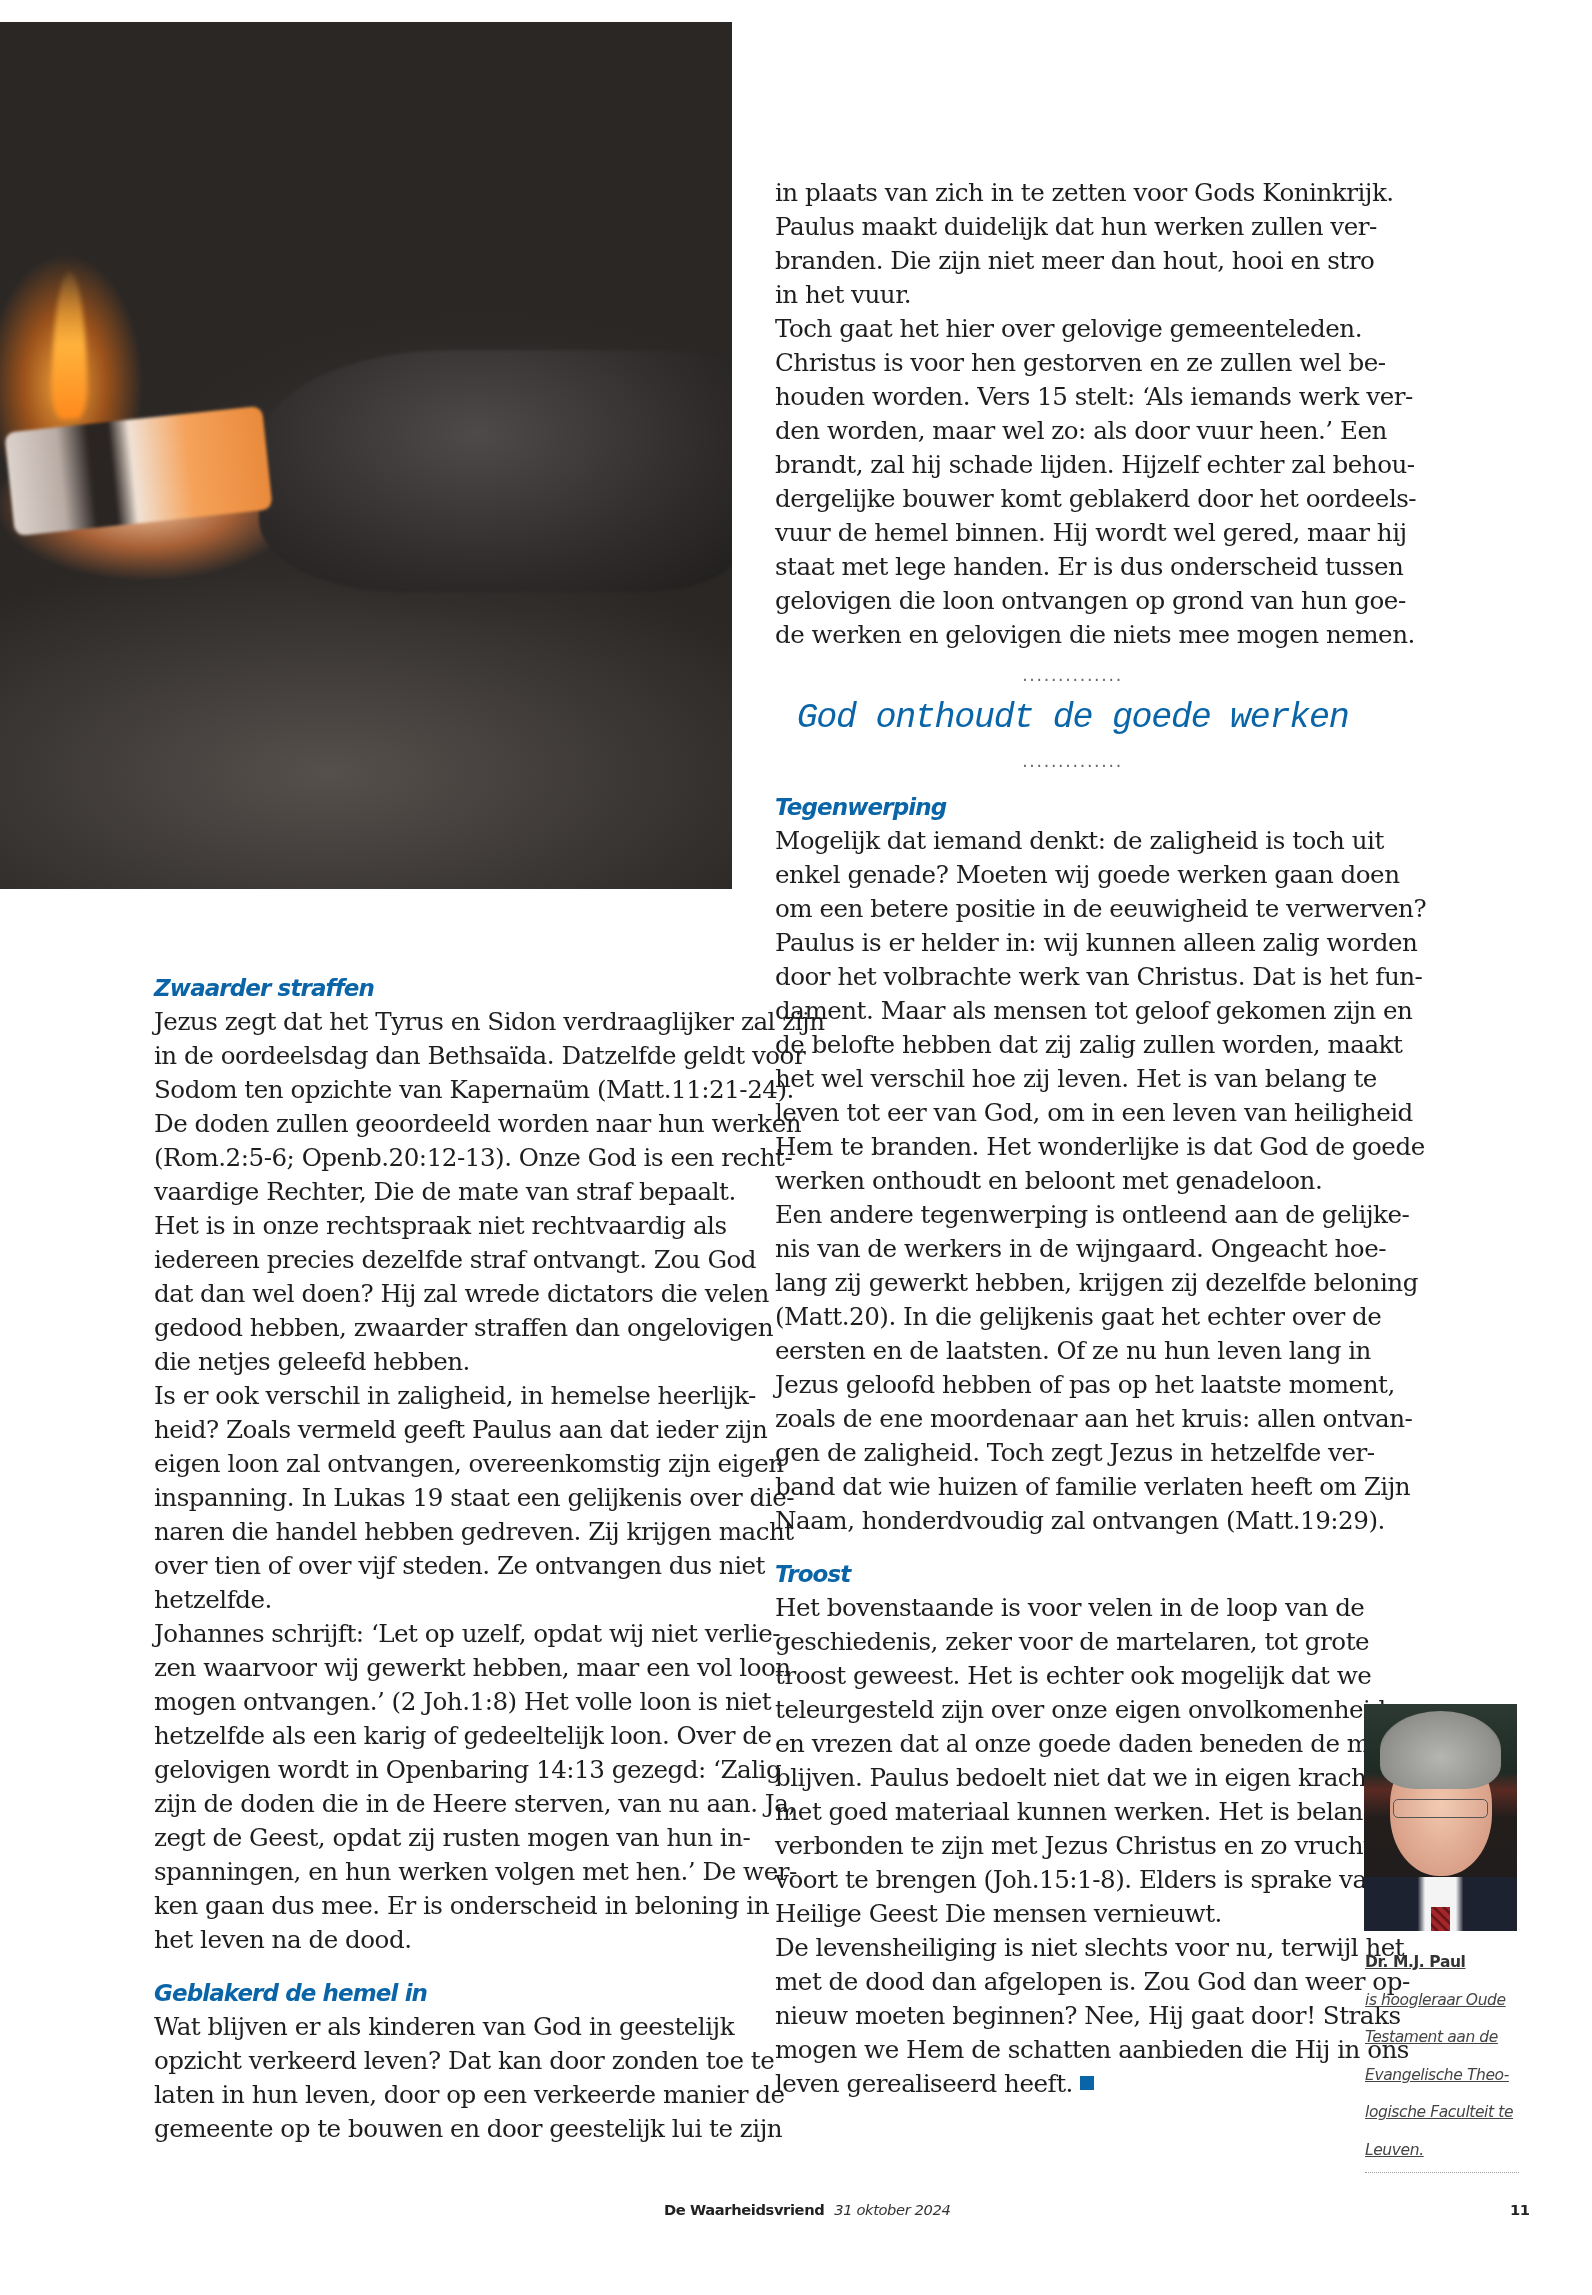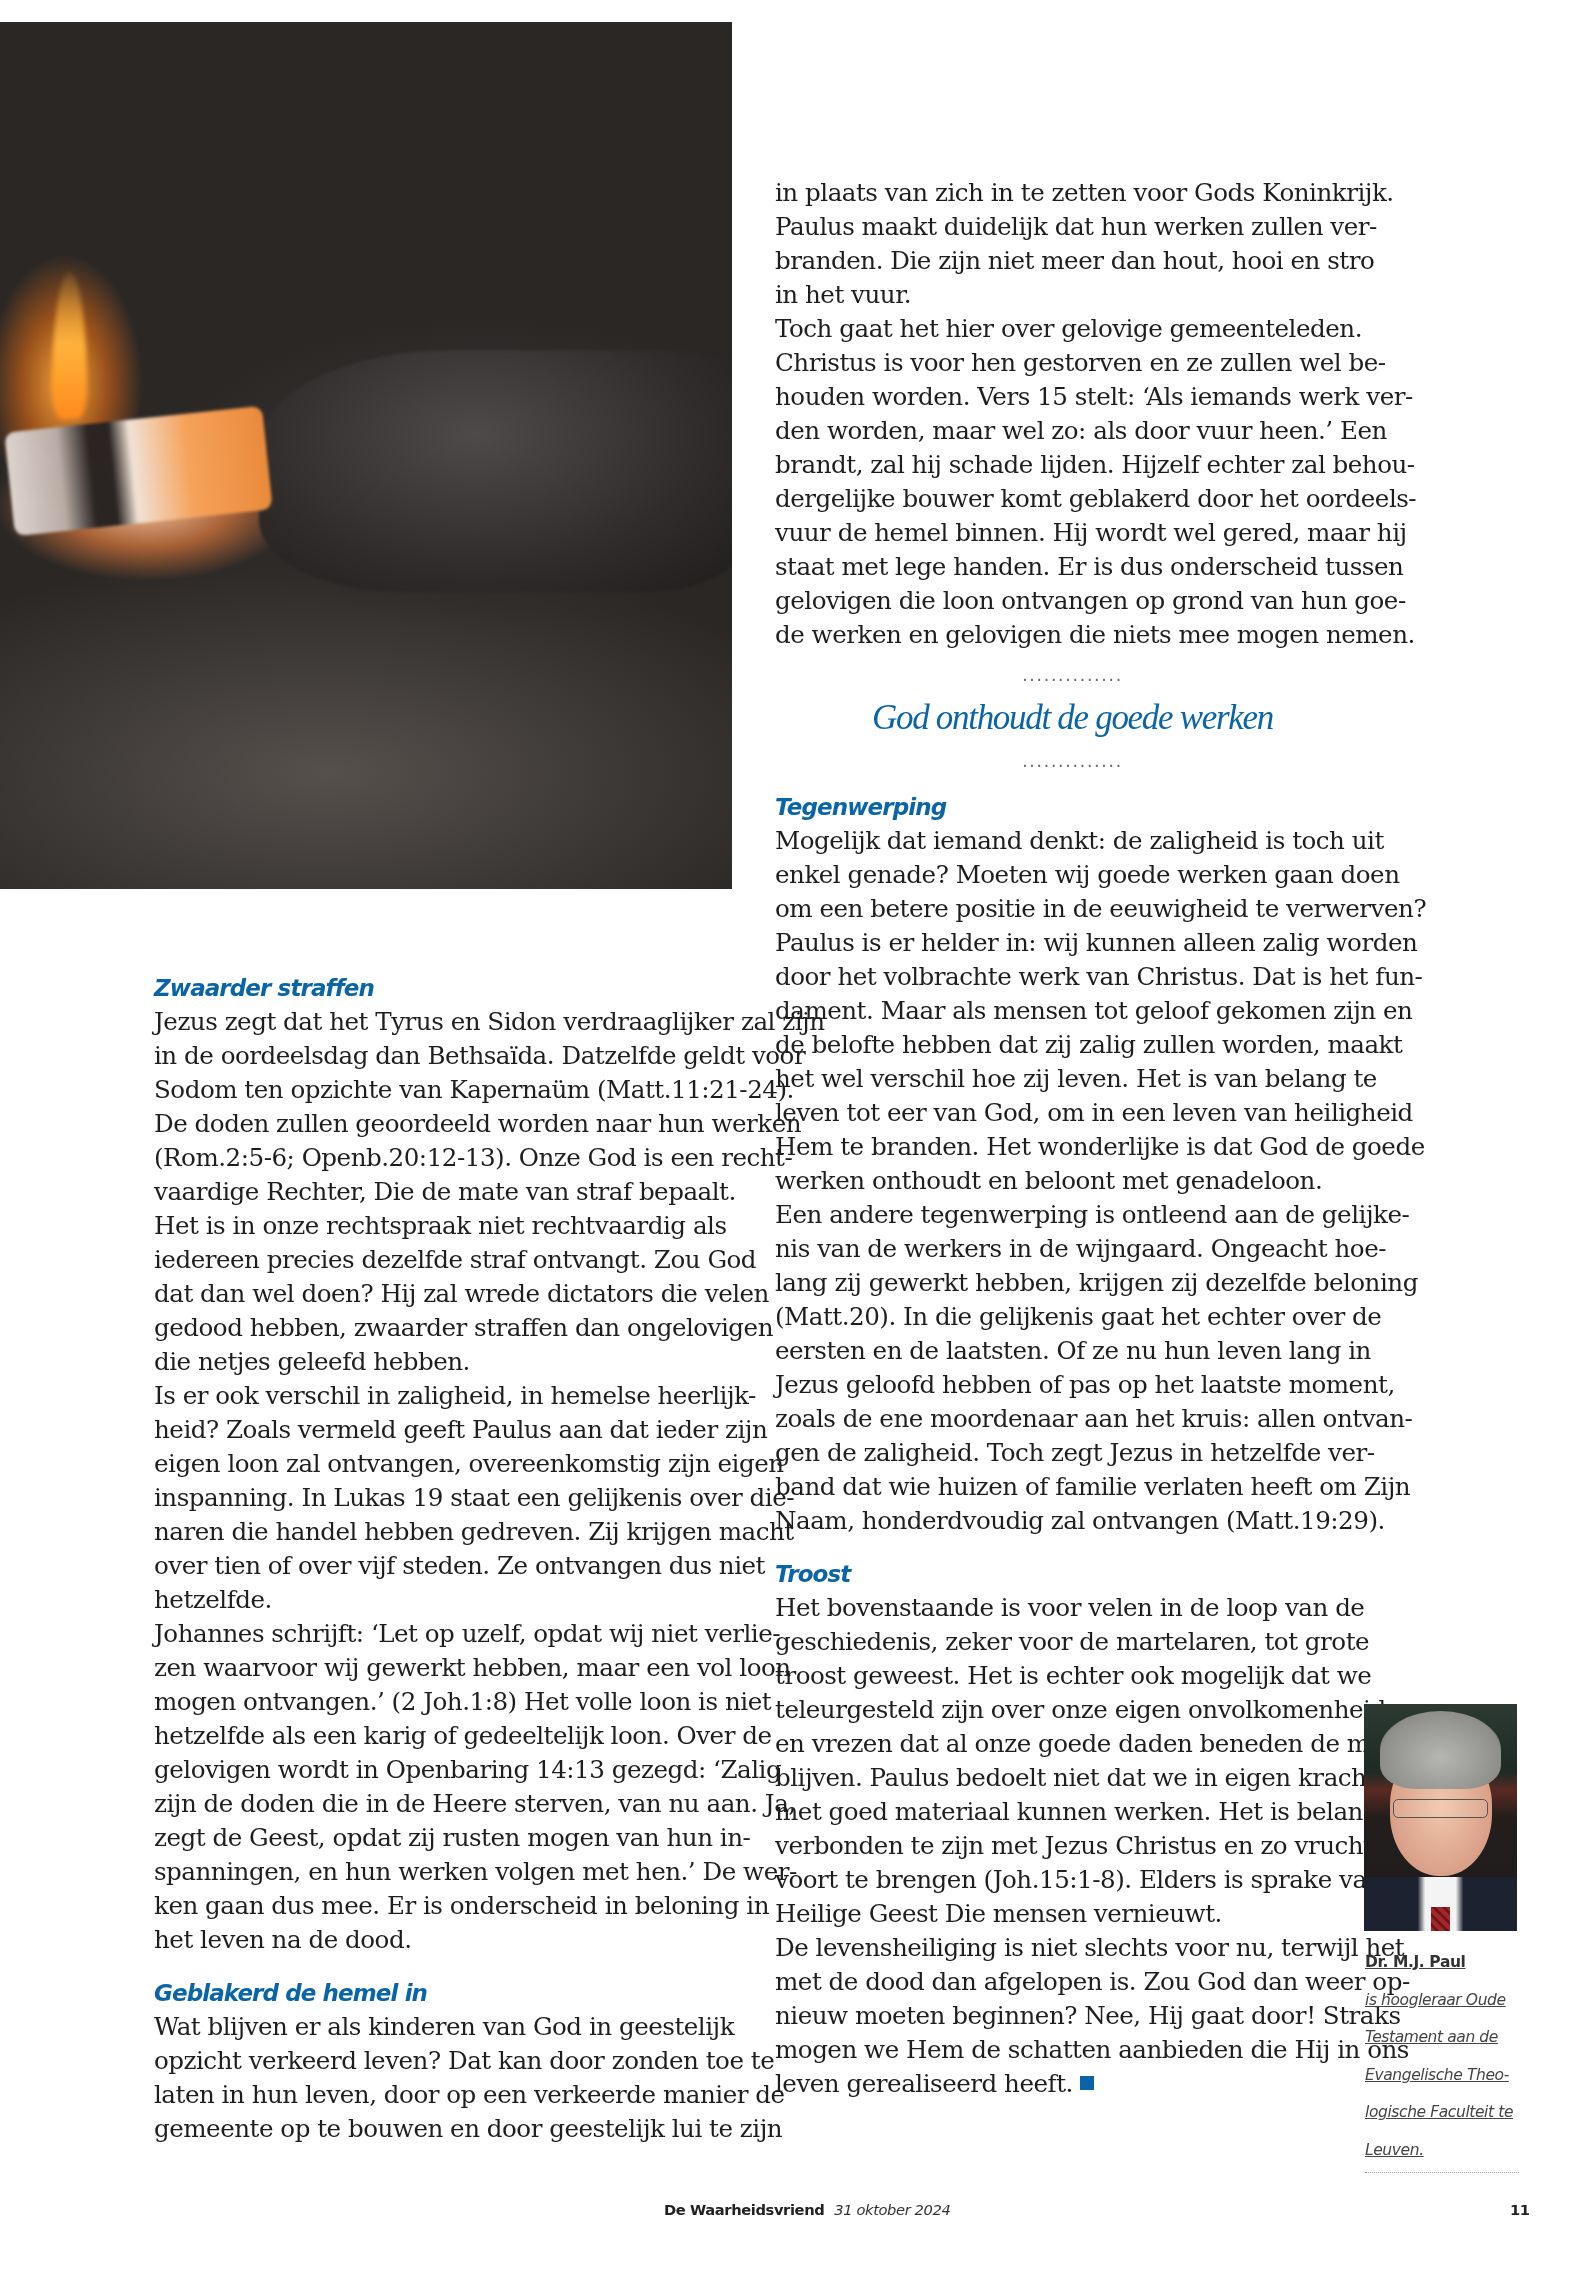--- a/index.html
+++ b/index.html
@@ -57,21 +57,21 @@
     }
     .gap { display: block; height: 19px; }
 
     .section-title-wrap { display: block; text-align: center; width: 595px; }
     .dots {
       display: block; text-align: center; color: #666; font-family: "DejaVu Sans", sans-serif;
       font-size: 17.3px; letter-spacing: 1.7px; line-height: 26px;
     }
     .section-title {
       display: block; text-align: center;
-      font-family: Liberation Serif, serif;
+      font-family: Liberation Mono, monospace;
       font-style: italic; font-size: 35px; line-height: 60px;
       color: #0a65a8; letter-spacing: -1.3px;
     }
     .end-mark {
       display: inline-block; width: 14px; height: 14px; background: #0a65a8;
       margin-left: 7px; vertical-align: 1.7px;
     }
 
     .portrait {
       position: absolute; left: 1364px; top: 1704px; width: 153px; height: 227px;

